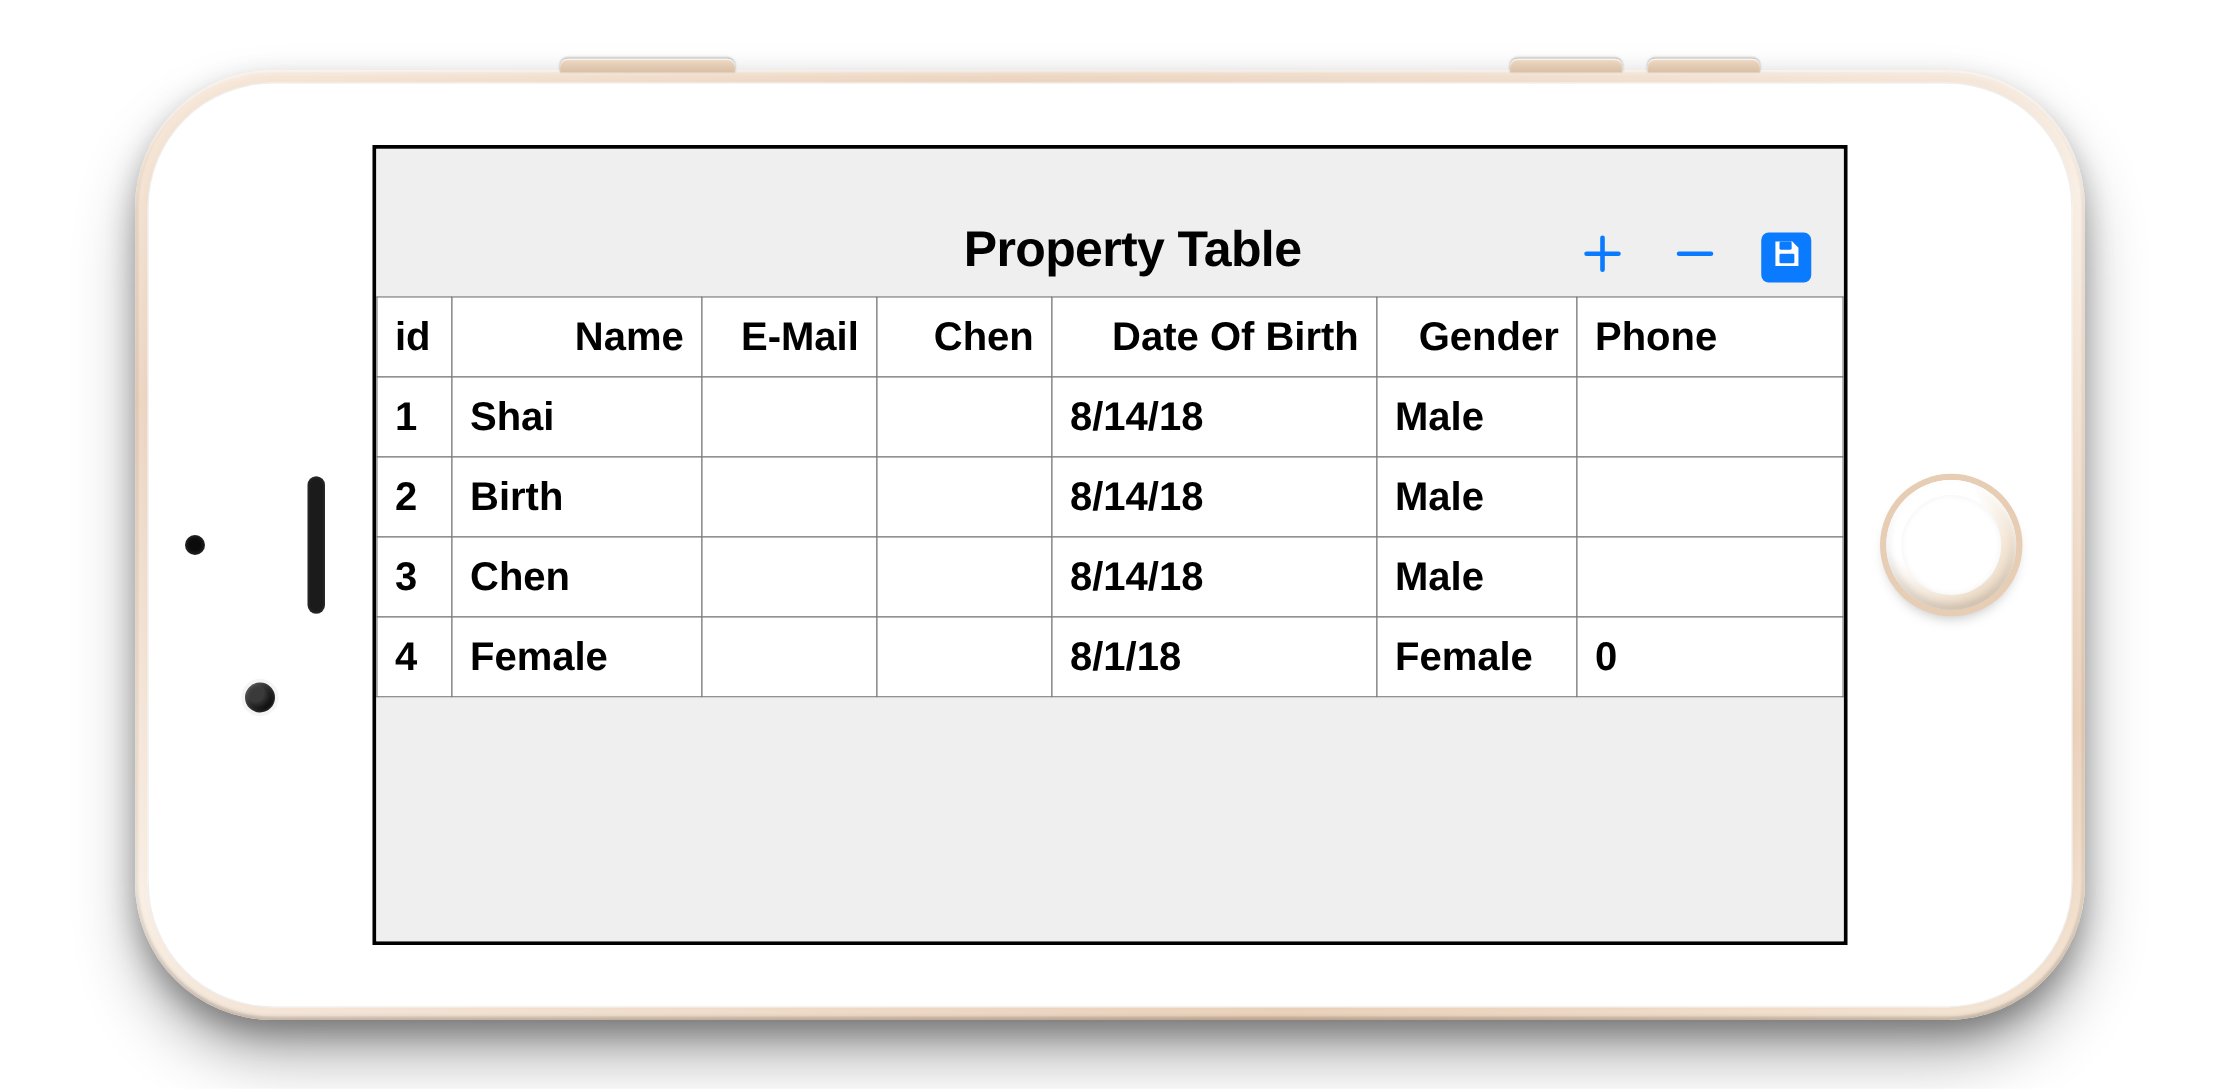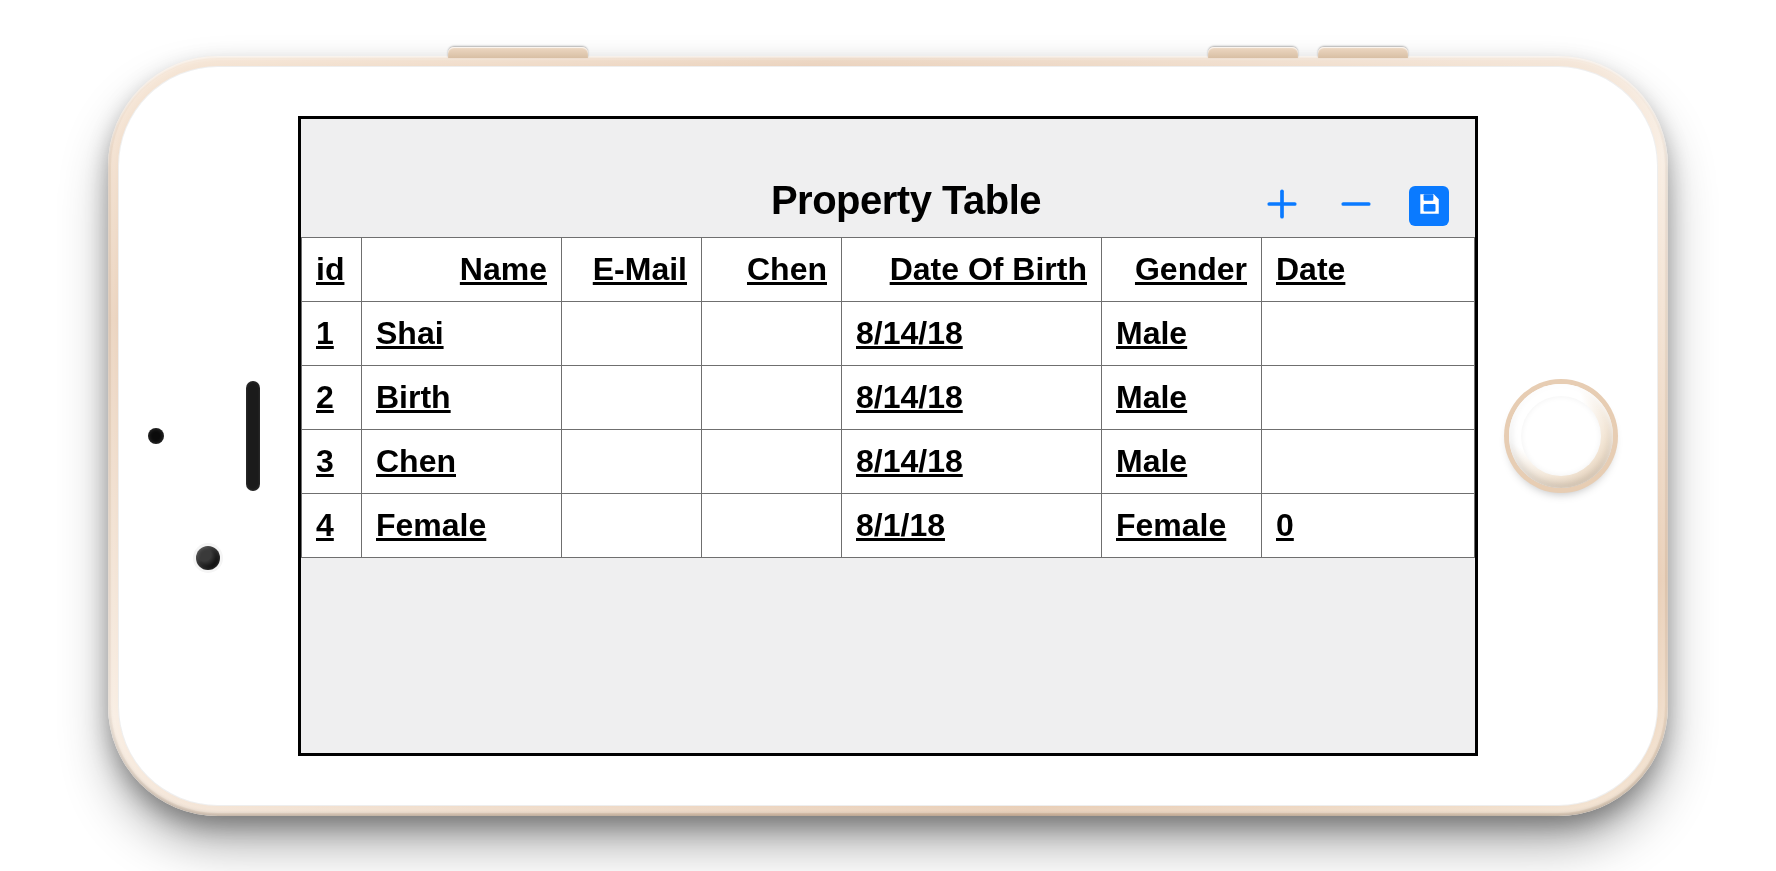--- a/index.html
+++ b/index.html
@@ -147,21 +147,20 @@
     font-weight:700;
     color:#000;
   }
   th,td{
     border:1px solid #6f6f6f;
     padding:12px 14px 12px 14px;
     text-align:left;
     white-space:nowrap;
     height:64px;
     vertical-align:middle;
-    text-decoration:underline;
   }
   thead th{
     border-top:1px solid #6f6f6f;
     text-align:right;
   }
   thead th:first-child{text-align:left}
   thead th:last-child{text-align:left}
   tbody td{ font-weight:700;}
   col.c-id   { width:60px;}
   col.c-name { width:200px;}
@@ -238,21 +237,21 @@
             <col class="c-rank">
         </colgroup>
         <thead>
           <tr>
             <th>id</th>
             <th>Name</th>
             <th>E-Mail</th>
             <th>Chen</th>
             <th>Date Of Birth</th>
             <th>Gender</th>
-            <th>Date</th>
+            <th>Phone</th>
           </tr>
         </thead>
         <tbody id="tbody">
             <tr>
               <td>1</td>
               <td>Shai</td>
               <td></td>
               <td></td>
               <td>8/14/18</td>
               <td>Male</td>

